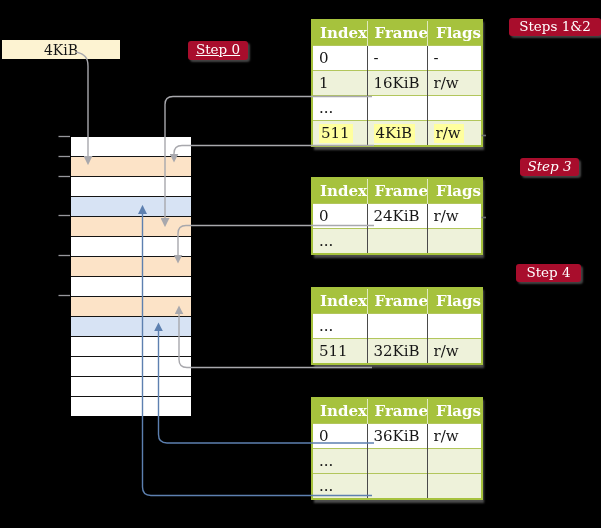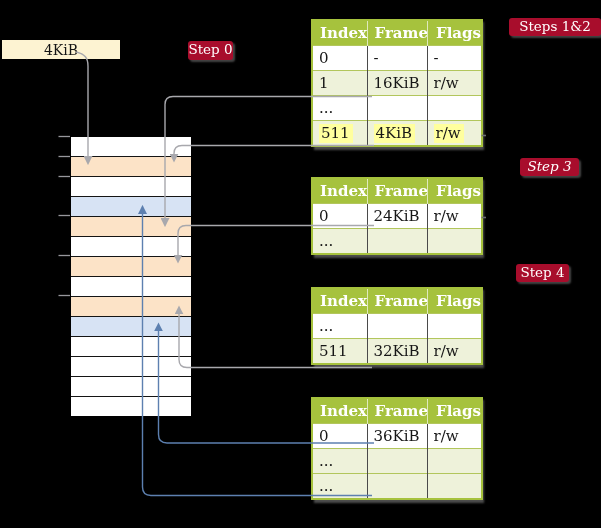--- a/index.html
+++ b/index.html
@@ -7,24 +7,24 @@
          font-family:"DejaVu Serif","Liberation Serif",serif;}
 
   
   .size-box{position:absolute;left:2px;top:40px;width:118px;height:19px;background:#fdf3d2;
             color:#141414;font-size:14px;display:flex;align-items:center;justify-content:center;}
 
   
   .badge{position:absolute;background:#a80d2c;color:#fff;font-size:13.5px;border-radius:3px;
          display:flex;justify-content:center;
          box-shadow:2px 2px 2px rgba(85,85,85,.8);white-space:nowrap;}
-  .b-step0  {left:188px;top:41px;width:45px;height:19px;}
+  .b-step0  {left:188px;top:41px;width:60px;height:19px;text-decoration:underline;}
   .b-steps12{left:509px;top:18px;width:92px;height:18px;}
   .b-step3  {left:520px;top:158px;width:59px;height:18px;font-style:italic;}
-  .b-step4  {left:516px;top:264px;width:53px;height:18px;}
+  .b-step4  {left:516px;top:264px;width:65px;height:18px;}
 
   
   .memory{position:absolute;left:70px;top:136px;width:120px;border:1px solid #000;background:#fff;}
   .mrow{height:19px;border-bottom:1px solid #141414;}
   .mrow:last-child{border-bottom:none;}
   .mrow.plain {background:#ffffff;}
   .mrow.orange{background:#fce3c7;}
   .mrow.blue  {background:#d7e3f4;}
 
   

